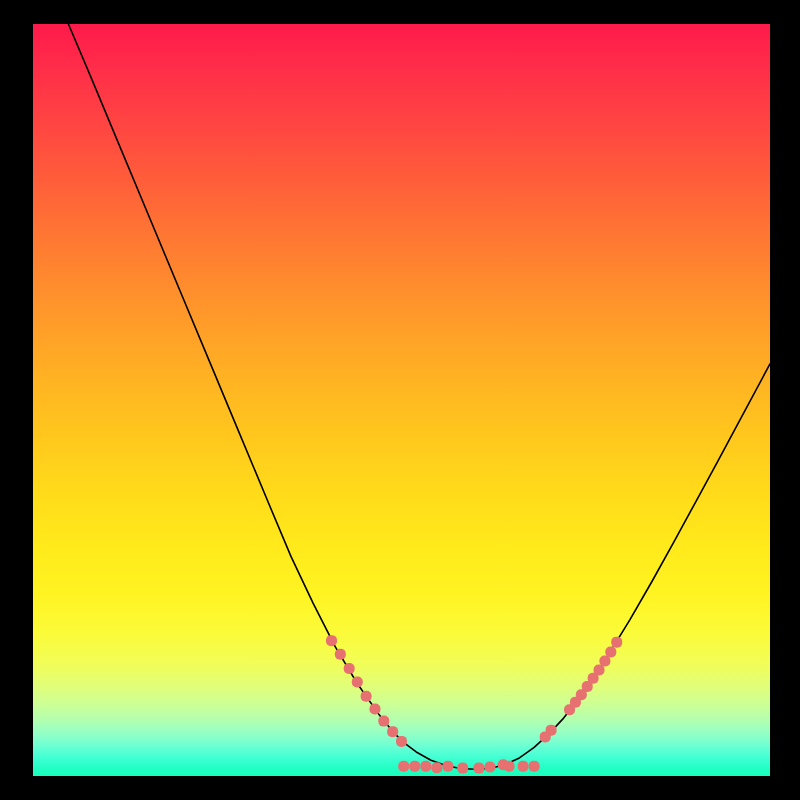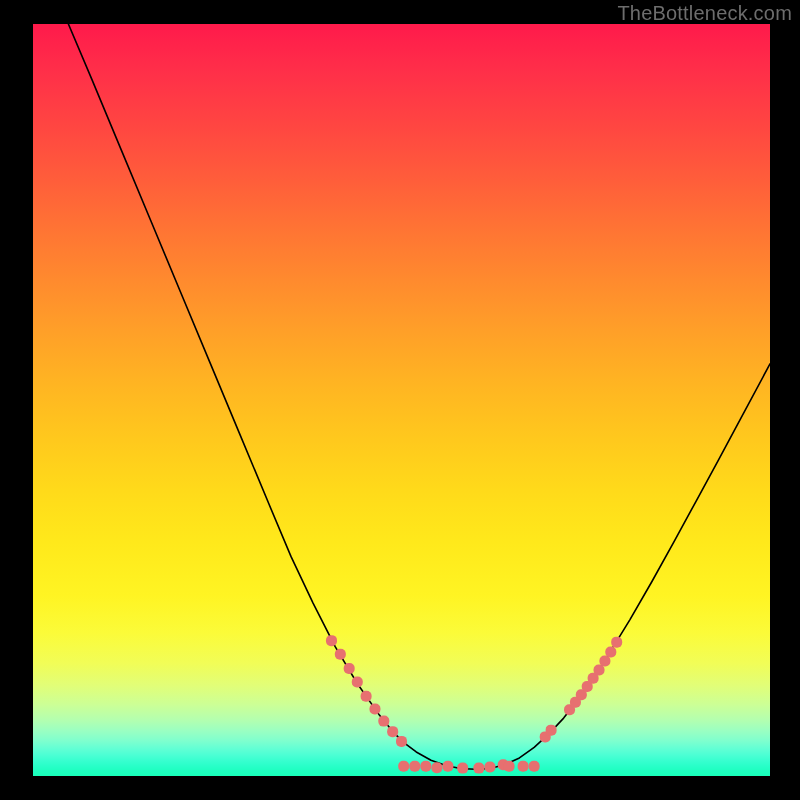--- a/index.html
+++ b/index.html
@@ -76,21 +76,20 @@
     font-size: 20px;
     color: #6d6d6d;
     letter-spacing: 0.2px;
     font-weight: 500;
   }
 </style>
 </head>
 <body>
 
 <div class="frame">
-  <div class="watermark">TheBottleneck.com</div>
   <div class="plot">
     <div class="gradient"></div>
     <svg class="svg-layer" viewBox="0 0 737 752" preserveAspectRatio="none">
       <path id="curve-path" fill="none" stroke="#000000" stroke-width="1.6" stroke-linejoin="round" stroke-linecap="round" d="M35.38 0.00 L58.96 55.65 L88.44 126.34 L117.92 197.02 L147.40 267.71 L176.88 338.40 L206.36 409.09 L235.84 479.78 L257.95 532.42 L280.06 579.04 L302.17 622.66 L324.28 659.50 L346.39 691.09 L361.13 709.14 L372.19 719.66 L383.24 727.94 L397.98 736.21 L412.72 741.47 L427.46 744.48 L442.20 745.23 L456.94 744.48 L471.68 740.72 L486.42 733.95 L501.16 723.42 L515.90 709.89 L530.64 694.10 L545.38 675.30 L560.12 654.24 L574.86 631.68 L596.97 595.58 L619.08 557.23 L641.19 517.38 L663.30 476.77 L685.41 436.16 L707.52 394.80 L737.00 339.90"></path>
       <g id="marker-group">
           <rect x="292.99" y="611.14" width="11" height="11" rx="5" ry="5" fill="#e77070"></rect>
           <rect x="301.83" y="624.68" width="11" height="11" rx="5" ry="5" fill="#e77070"></rect>
           <rect x="310.67" y="638.96" width="11" height="11" rx="5" ry="5" fill="#e77070"></rect>
           <rect x="318.78" y="652.50" width="11" height="11" rx="5" ry="5" fill="#e77070"></rect>
           <rect x="327.62" y="666.79" width="11" height="11" rx="5" ry="5" fill="#e77070"></rect>

